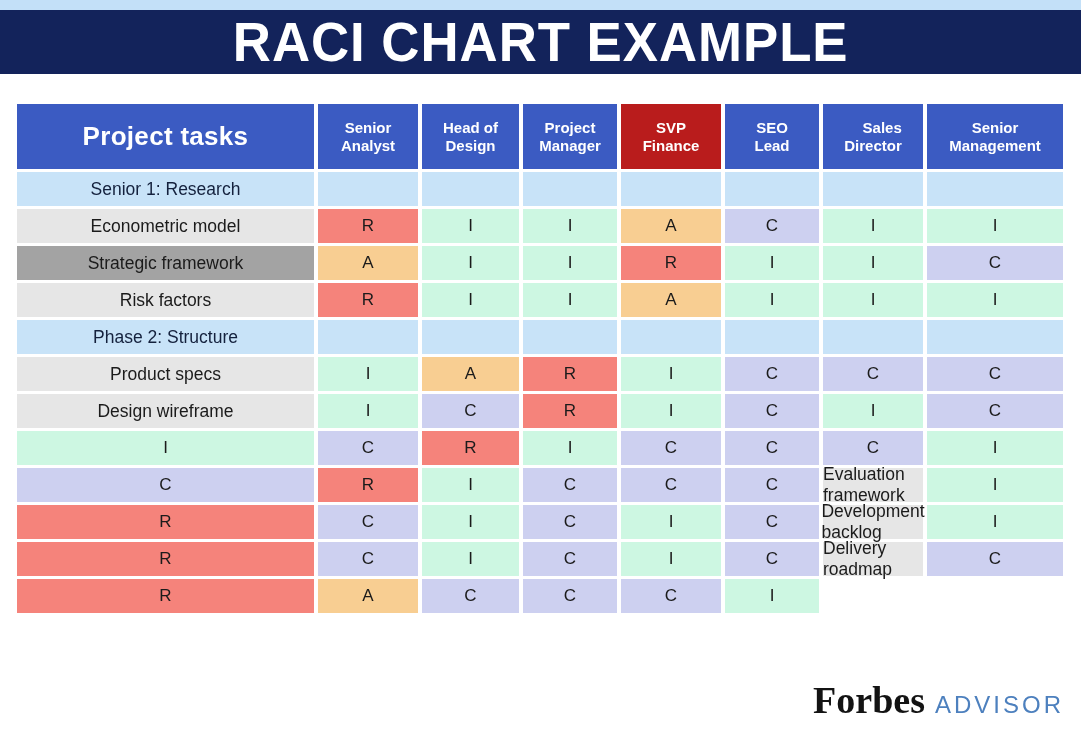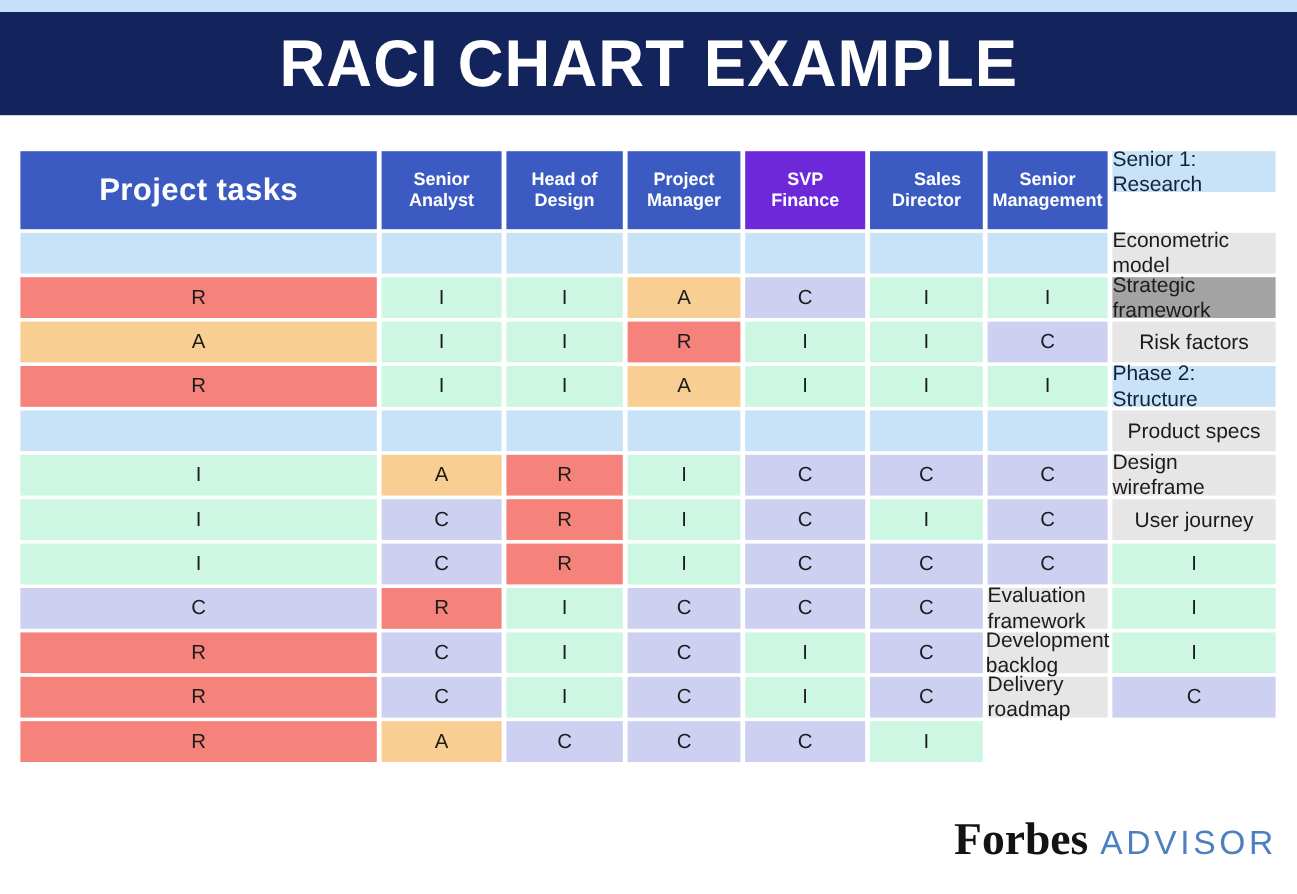--- a/index.html
+++ b/index.html
@@ -5,21 +5,21 @@
   html, body { margin: 0; padding: 0; }
   body {
     width: 1081px; height: 745px;
     background: #ffffff;
     font-family: "Liberation Sans", sans-serif;
     position: relative;
     overflow: hidden;
   }
   .top-strip { height: 10px; width: 100%; }
   .banner {
-    height: 86px; width: 100%;
+    height: 64px; width: 100%;
     display: flex; align-items: center; justify-content: center;
   }
   .banner h1 {
     margin: 0;
     color: #ffffff;
     font-size: 55px;
     font-weight: 700;
     letter-spacing: 1px;
     transform: scaleX(0.96);
   }
@@ -57,43 +57,45 @@
   }
   .forbes {
     font-family: "Liberation Serif", serif;
     font-weight: 700;
     font-size: 38px;
     color: #131313;
   }
   .advisor {
     font-family: "Liberation Sans", sans-serif;
     font-weight: 400;
-    font-size: 28px;
+    font-size: 24px;
     letter-spacing: 3px;
   }
 </style>
 </head>
 <body>
 
 <div class="top-strip" style="background: rgb(195, 224, 248);"></div>
 
 <div class="banner" style="background: rgb(19, 35, 91);">
   <h1>RACI CHART EXAMPLE</h1>
 </div>
 
 <div class="raci-table" id="raci-table">
     <div class="hcell first" style="background: rgb(59, 91, 194);">Project tasks</div>
     <div class="hcell" style="background: rgb(59, 91, 194);">Senior
 Analyst</div>
     <div class="hcell" style="background: rgb(59, 91, 194);">Head of
 Design</div>
     <div class="hcell" style="background: rgb(59, 91, 194);">Project
 Manager</div>
-    <div class="hcell" style="background: #6d28d9;">SVP
+    <div class="hcell" style="background: #b91c1c;">SVP
 Finance</div>
+    <div class="hcell" style="background: rgb(59, 91, 194);">SEO
+Lead</div>
     <div class="hcell" style="background: rgb(59, 91, 194); text-align: right;">Sales
 Director</div>
     <div class="hcell" style="background: rgb(59, 91, 194);">Senior
 Management</div>
     <div class="pcell" style="background: rgb(200, 227, 248);">Senior 1: Research</div>
     <div class="pcell" style="background: rgb(200, 227, 248);"></div>
     <div class="pcell" style="background: rgb(200, 227, 248);"></div>
     <div class="pcell" style="background: rgb(200, 227, 248);"></div>
     <div class="pcell" style="background: rgb(200, 227, 248);"></div>
     <div class="pcell" style="background: rgb(200, 227, 248);"></div>
@@ -140,21 +142,20 @@
     <div class="vcell" style="background: rgb(205, 208, 240);">C</div>
     <div class="vcell" style="background: rgb(205, 208, 240);">C</div>
     <div class="tcell" style="background: rgb(230, 230, 230);">Design wireframe</div>
     <div class="vcell" style="background: rgb(205, 247, 226);">I</div>
     <div class="vcell" style="background: rgb(205, 208, 240);">C</div>
     <div class="vcell" style="background: rgb(245, 131, 123);">R</div>
     <div class="vcell" style="background: rgb(205, 247, 226);">I</div>
     <div class="vcell" style="background: rgb(205, 208, 240);">C</div>
     <div class="vcell" style="background: rgb(205, 247, 226);">I</div>
     <div class="vcell" style="background: rgb(205, 208, 240);">C</div>
-    <div class="tcell" style="background: rgb(230, 230, 230);">User journey</div>
     <div class="vcell" style="background: rgb(205, 247, 226);">I</div>
     <div class="vcell" style="background: rgb(205, 208, 240);">C</div>
     <div class="vcell" style="background: rgb(245, 131, 123);">R</div>
     <div class="vcell" style="background: rgb(205, 247, 226);">I</div>
     <div class="vcell" style="background: rgb(205, 208, 240);">C</div>
     <div class="vcell" style="background: rgb(205, 208, 240);">C</div>
     <div class="vcell" style="background: rgb(205, 208, 240);">C</div>
     <div class="vcell" style="background: rgb(205, 247, 226);">I</div>
     <div class="vcell" style="background: rgb(205, 208, 240);">C</div>
     <div class="vcell" style="background: rgb(245, 131, 123);">R</div>

